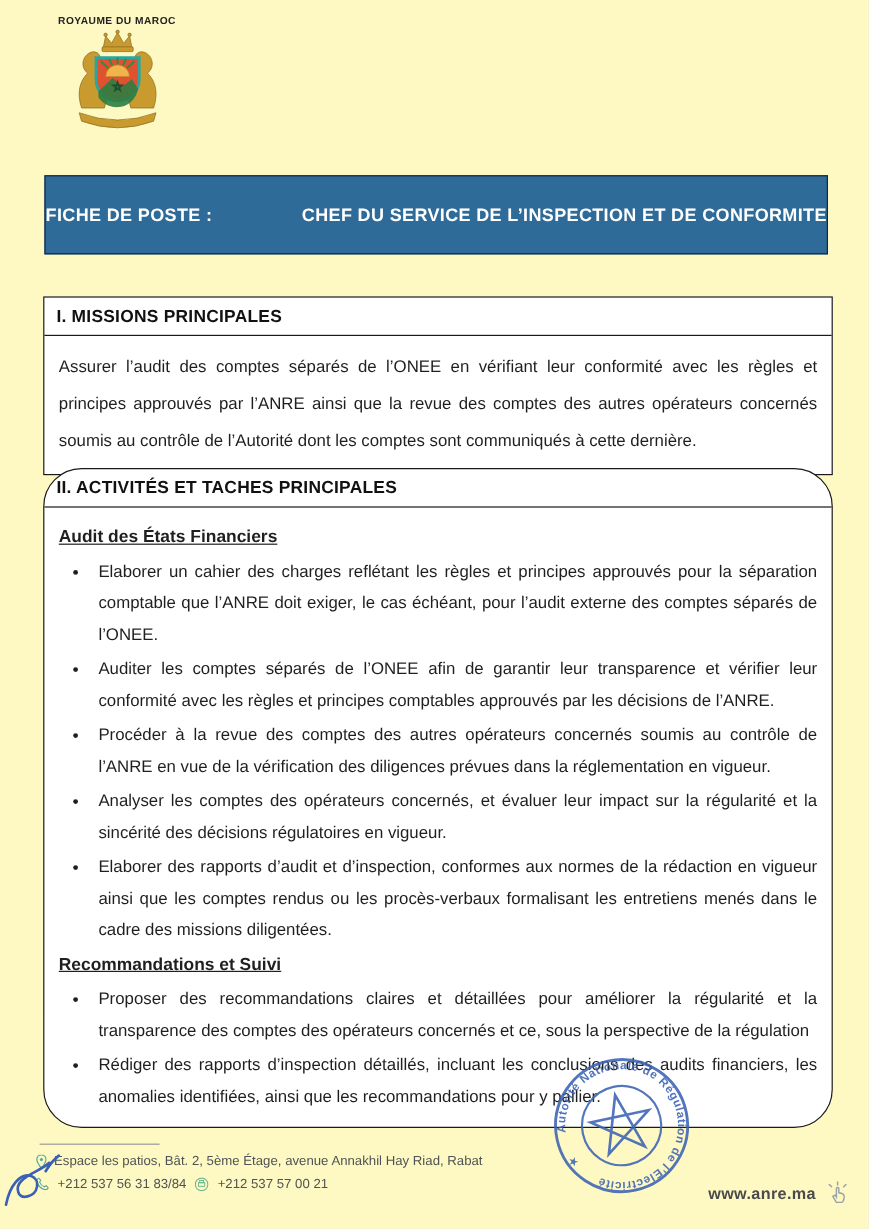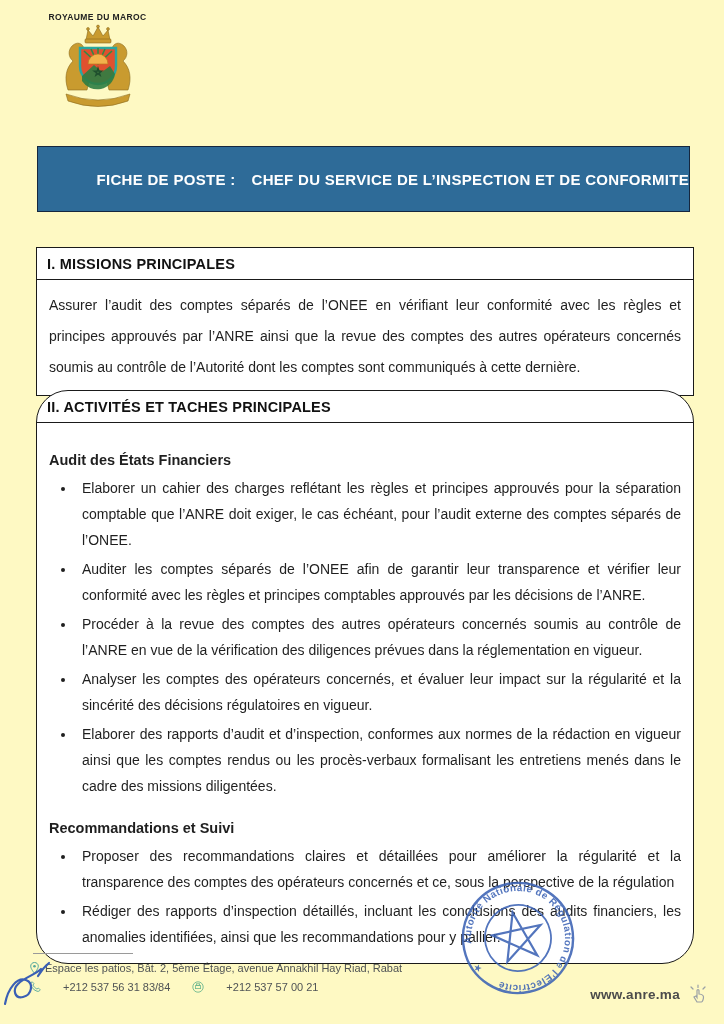--- a/index.html
+++ b/index.html
@@ -19,49 +19,49 @@
   .anre-arabic { font-size:13px; font-weight:bold; color:#2d5da8; direction:rtl; margin-top:1px;
                  font-family:"DejaVu Sans", sans-serif; }
   .anre-tifinagh { font-size:7.5px; color:#6b7683; letter-spacing:1px; margin-top:1px;
                    font-family:"DejaVu Sans", sans-serif; }
   .anre-english { font-size:6.4px; font-weight:bold; color:#858c94; letter-spacing:0.45px; margin-top:2px; }
 
   
   .banner {
     position:absolute; left:37px; top:146px; width:653px; height:66px;
     background:#2e6b98; border:1px solid #15273f;
-    display:flex; align-items:center; justify-content:flex-end;
+    display:flex; align-items:center; justify-content:space-between;
     color:#ffffff; font-size:15px; font-weight:bold; letter-spacing:0.3px;
   }
   .banner .banner-title { margin-left:16px; }
 
   
   .box { position:absolute; left:36px; width:658px; border:1.5px solid #1a1a1a; background:#fff; }
   .box-missions { top:247px; }
   .box-activities { top:390px;border-radius:32px; }
   .box-header {
     padding:8px 10px 7px; font-size:14.5px; font-weight:bold; color:#111;
     border-bottom:1.5px solid #1a1a1a; letter-spacing:0.2px;
   }
   .box-body { padding:10px 12px 12px; font-size:14px; color:#1f1f1f; }
   .box-missions .box-body p { line-height:31px; text-align:justify; }
   .box-activities .box-body { padding:8px 12px 10px; }
-  .subsection-title { font-size:14.5px; font-weight:bold; line-height:26px; margin:16px 0 2px; }
+  .subsection-title { font-size:14.5px; font-weight:bold; line-height:26px; margin:4px 0 2px;text-decoration:underline; }
   .bullet-list { list-style:disc; padding-left:27px; margin:2px 0 2px; }
   .bullet-list li { line-height:26px; text-align:justify; padding-left:6px; margin:0 0 3px; }
 
   
   .stamp { position:absolute; left:456px; top:876px; transform:rotate(-12deg); opacity:0.88; }
 
   
   .footer-sep { position:absolute; left:33px; top:953px; width:100px; height:1px; background:#9a9a9a; }
   .footer-row { position:absolute; left:30px; display:flex; align-items:flex-start; gap:6px;
                 font-size:11px; color:#4f5355; }
   .footer-address-row { top:962px; }
-  .footer-phone-row { top:981px; gap:22px; }
+  .footer-phone-row { top:981px; gap:7px; }
   .footer-icon { flex:0 0 auto; display:inline-block; }
   .website-row { position:absolute; right:16px; top:984px; display:flex; align-items:center; gap:8px;
                  font-size:13.5px; font-weight:bold; color:#4b4b4b; letter-spacing:0.3px; }
   .paraphe { position:absolute; left:2px; top:960px; }
 </style>
 </head>
 <body>
 
 <div class="page">
 

